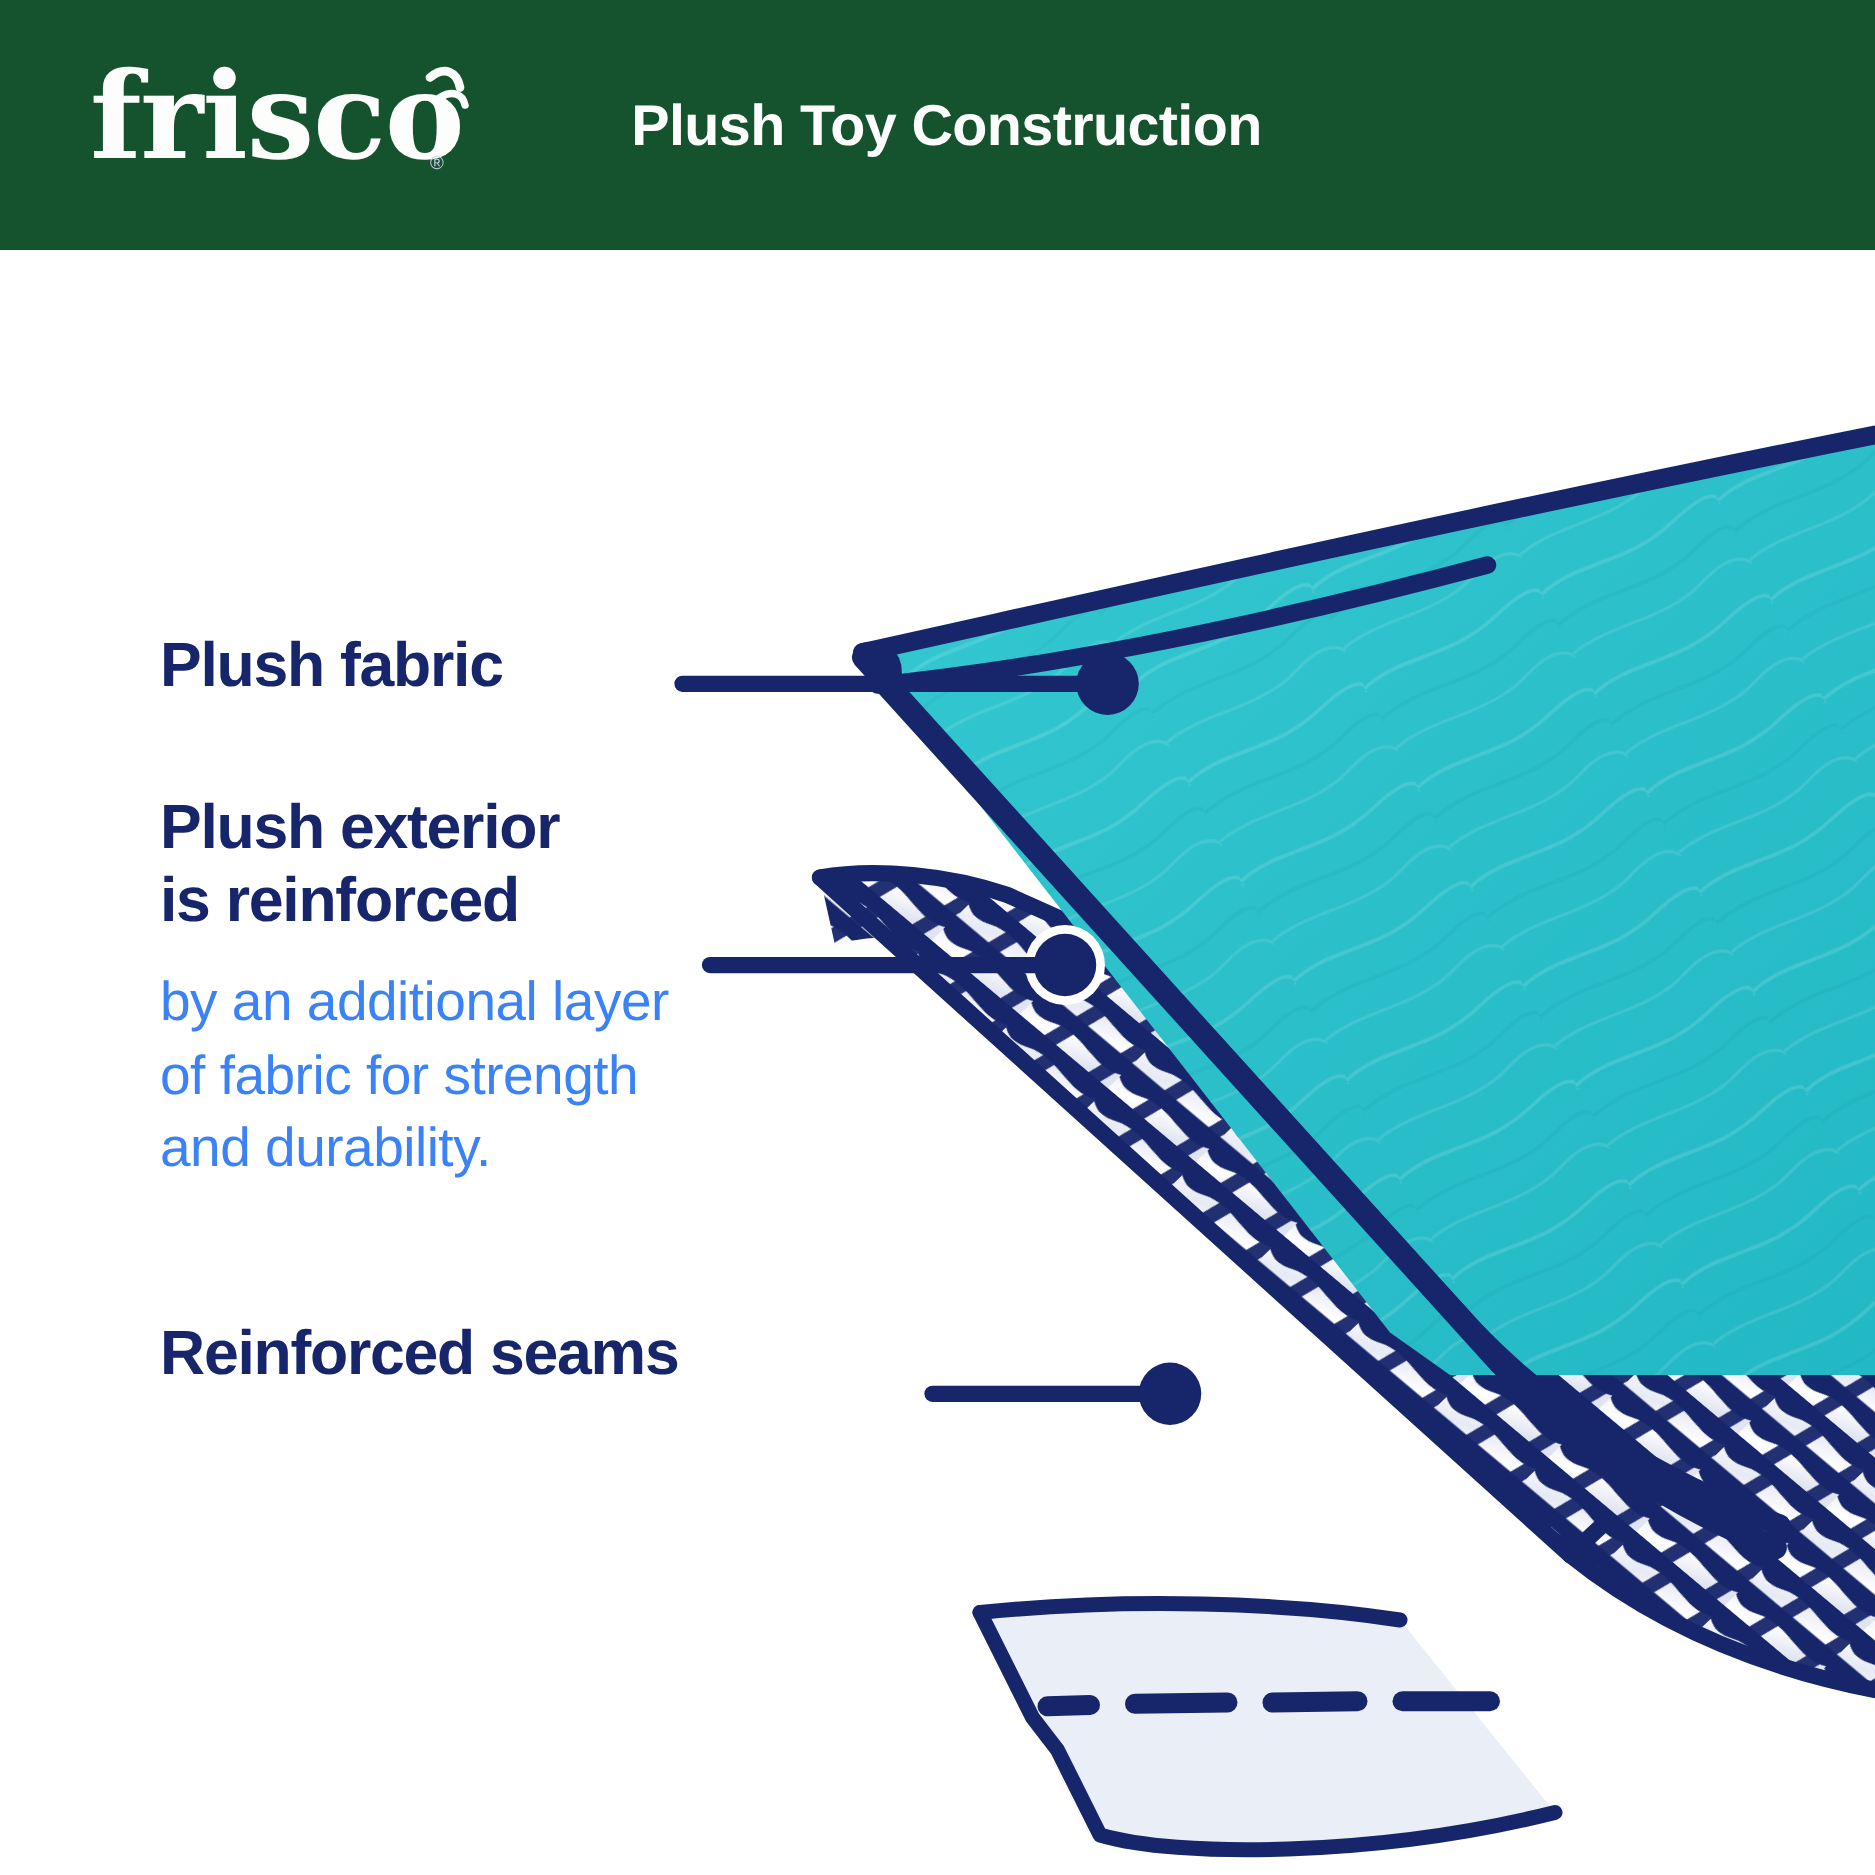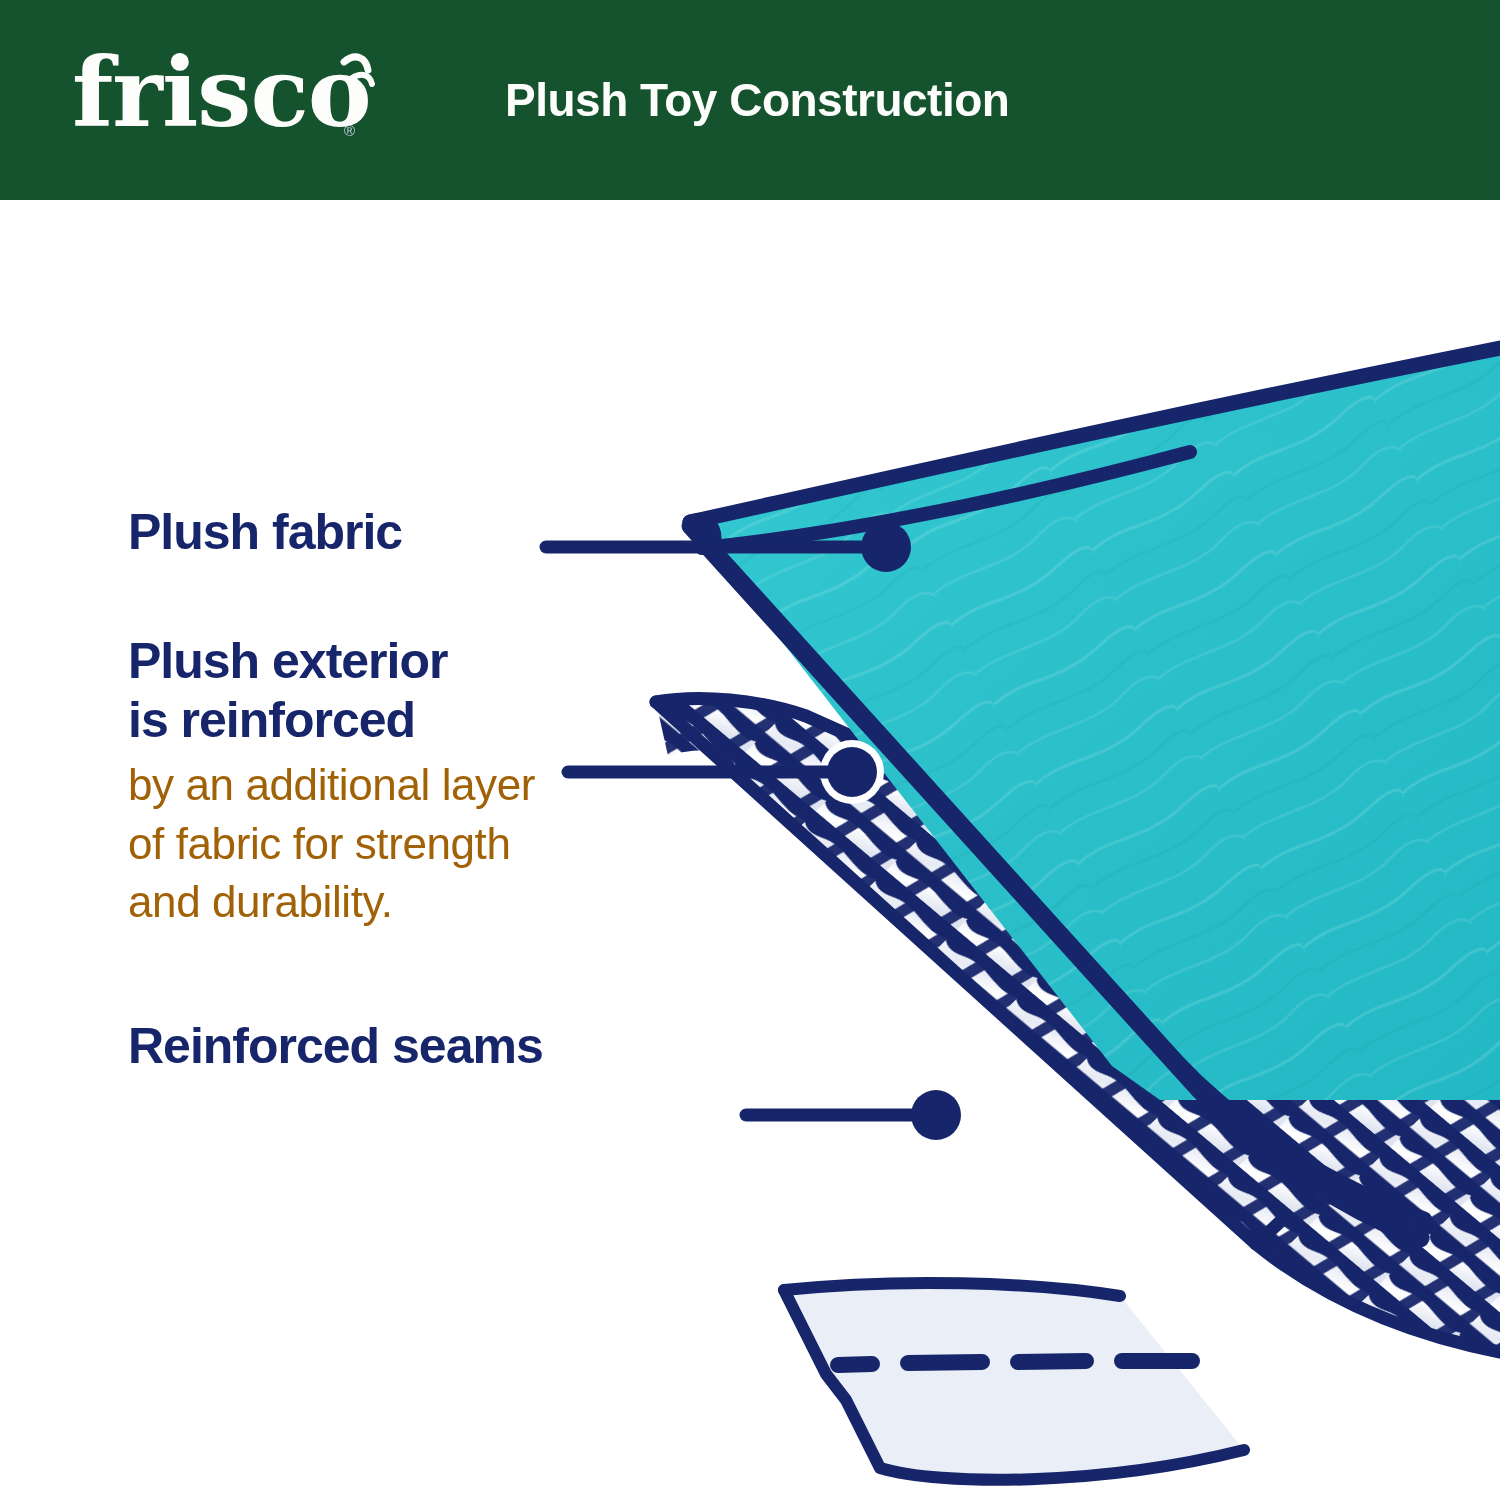--- a/index.html
+++ b/index.html
@@ -94,27 +94,27 @@
     line-height: 1.18;
     white-space: pre-line;
     color: #17266b;
   }
   .callout .body {
     font-size: 44px;
     font-weight: 400;
     letter-spacing: -0.4px;
     line-height: 1.33;
     white-space: pre-line;
-    margin-top: 6px;
-    color: #a16207;
+    margin-top: 23px;
+    color: #3b82f6;
   }
 
   #callout-plush-fabric  { left: 128px; top: 503px;  width: 430px; }
   #callout-plush-exterior{ left: 128px; top: 632px;  width: 600px; }
-  #callout-reinforced-seams { left: 128px; top: 1017px; width: 660px; }
+  #callout-reinforced-seams { left: 128px; top: 1053px; width: 660px; }
 </style>
 </head>
 <body>
 
 <div id="page">
 
   <div id="header-bar">
 
     <div id="brand-logo">
       <span class="wordmark">frisco</span>

